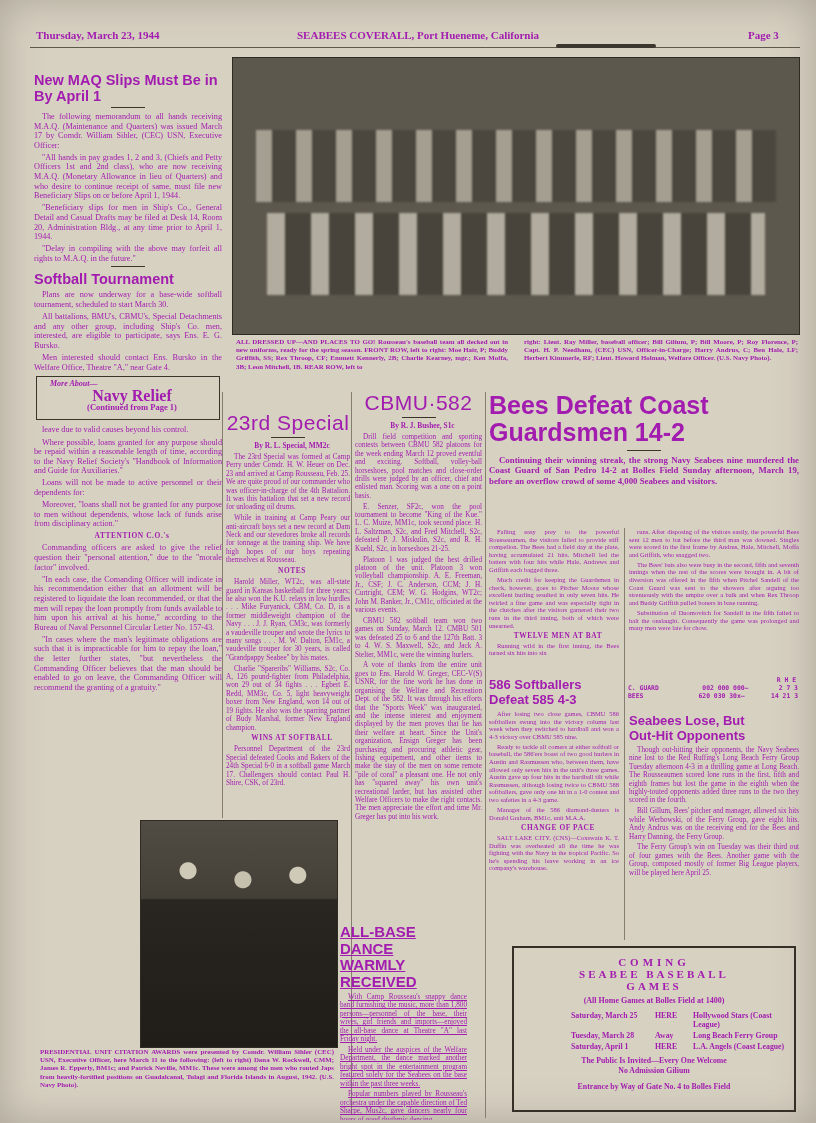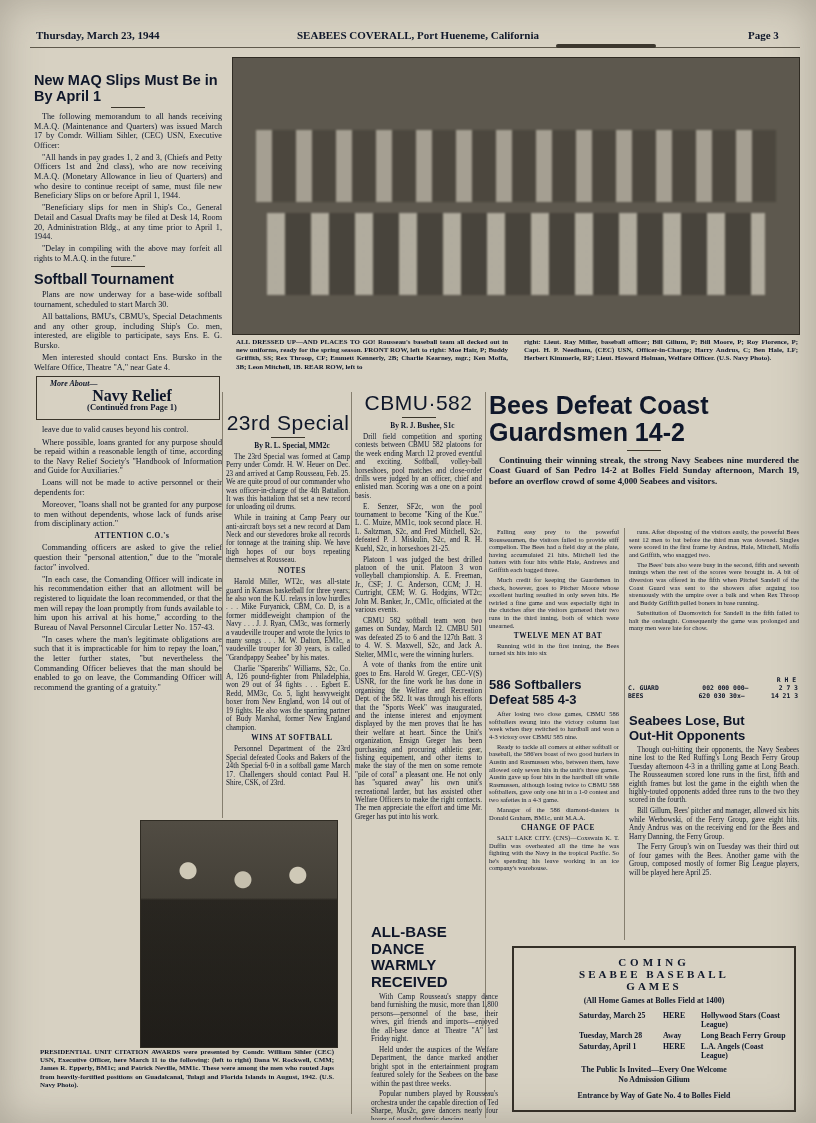--- a/index.html
+++ b/index.html
@@ -1,17 +1,17 @@
 <!DOCTYPE html>
 <html><head>
 <meta charset="utf-8">
 <style>
   html,body{margin:0;padding:0;background:#b9b3a5;}
   .page{position:relative;width:816px;height:1123px;background:#d7d1c2;overflow:hidden;
-        font-family:"Liberation Serif",serif;color:#0f172a;
+        font-family:"Liberation Serif",serif;color:#a21caf;
         box-shadow:inset 0 0 40px rgba(90,84,72,.35);}
   
   .hdr-date{position:absolute;left:36px;top:29px;font-size:11px;font-weight:bold;}
   .hdr-mast{position:absolute;left:228px;top:29px;width:380px;text-align:center;font-size:11px;font-weight:bold;}
   .hdr-page{position:absolute;left:748px;top:29px;font-size:11px;font-weight:bold;}
   .hdr-rule{position:absolute;left:30px;top:47px;width:770px;height:1px;background:#5f594c;}
   .hdr-blot{position:absolute;left:556px;top:44px;width:100px;height:4px;background:#3c372e;border-radius:2px;}
   
   .col{position:absolute;text-align:justify;overflow:hidden;}
   .col p{margin:0 0 2.5px 0;text-indent:8px;}
@@ -64,21 +64,21 @@
   
   .linescore{position:absolute;left:628px;top:676px;width:170px;font-family:"DejaVu Sans Mono",monospace;font-size:6.4px;line-height:8.2px;font-weight:bold;}
   .ls-head{text-align:right;padding-right:2px;}
   .ls-row{display:flex;justify-content:space-between;white-space:nowrap;}
   .ls-team{width:44px;}
   
   .games-box{position:absolute;left:512px;top:946px;width:284px;height:166px;border:2px solid #342f27;padding:6px 8px;box-sizing:border-box;text-align:center;}
   .gb-t1{font-size:11px;font-weight:bold;letter-spacing:4px;margin:2px 0 0 0;}
   .gb-t2{font-size:11px;font-weight:bold;letter-spacing:3px;margin:0;}
   .gb-sub{font-size:8px;font-weight:bold;margin:4px 0 6px 0;}
-  .gb-row{display:flex;font-size:7.8px;font-weight:bold;text-align:left;margin:0 0 2px 13px;padding-left:44px;}
+  .gb-row{display:flex;font-size:7.8px;font-weight:bold;text-align:left;margin:0 0 2px 5px;padding-left:44px;}
   .gb-day{width:84px;}
   .gb-where{width:38px;}
   .gb-opp{flex:1;}
   .gb-note{font-size:7.8px;font-weight:bold;margin:5px 0 0 0;}
   .gb-ent{font-size:7.8px;font-weight:bold;margin:7px 0 0 0;}
 </style>
 </head>
 <body>
 
 <div class="page">
@@ -147,21 +147,21 @@
     <h2 class="hl-big">CBMU·582</h2>
     <div class="divider"></div>
     <p class="byline">By R. J. Bushee, S1c</p>
     <p>Drill field competition and sporting contests between CBMU 582 platoons for the week ending March 12 proved eventful and exciting. Softball, volley-ball horseshoes, pool matches and close-order drills were judged by an officer, chief and enlisted man. Scoring was a one on a point basis.</p>
     <p>E. Senzer, SF2c, won the pool tournament to become "King of the Kue." L. C. Muize, MM1c, took second place. H. L. Saltzman, S2c, and Fred Mitchell, S2c, defeated P. J. Miskulin, S2c, and R. H. Kuehl, S2c, in horseshoes 21-25.</p>
     <p>Platoon 1 was judged the best drilled platoon of the unit. Platoon 3 won volleyball championship. A. E. Freeman, Jr., CSF; J. C. Anderson, CCM; J. H. Curtright, CEM; W. G. Hodgins, WT2c; John M. Banker, Jr., CM1c, officiated at the various events.</p>
     <p>CBMU 582 softball team won two games on Sunday, March 12. CMBU 501 was defeated 25 to 6 and the 127th Batt. 3 to 4. W. S. Maxwell, S2c, and Jack A. Stelter, MM1c, were the winning hurlers.</p>
     <p>A vote of thanks from the entire unit goes to Ens. Harold W. Greger, CEC-V(S) USNR, for the fine work he has done in organising the Welfare and Recreation Dept. of the 582. It was through his efforts that the "Sports Week" was inaugurated, and the intense interest and enjoyment displayed by the men proves that he has their welfare at heart. Since the Unit's organization, Ensign Greger has been purchasing and procuring athletic gear, fishing equipement, and other items to make the stay of the men on some remote "pile of coral" a pleasant one. He not only has "squared away" his own unit's recreational larder, but has assisted other Welfare Officers to make the right contacts. The men appreciate the effort and time Mr. Greger has put into his work.</p>
   </div>
 
-  <div class="col b2" style="left:371px;top:924px;width:127px;height:196px;">
+  <div class="col b2" style="left:340px;top:924px;width:127px;height:196px;text-decoration:underline;">
     <h2 class="hl-dance">
       <span>ALL-BASE DANCE</span><br>
       <span>WARMLY RECEIVED</span>
     </h2>
     <p>With Camp Rousseau's snappy dance band furnishing the music, more than 1,800 persons—personnel of the base, their wives, girl friends and imports—enjoyed the all-base dance at Theatre "A" last Friday night.</p>
     <p>Held under the auspices of the Welfare Department, the dance marked another bright spot in the entertainment program featured solely for the Seabees on the base within the past three weeks.</p>
     <p>Popular numbers played by Rousseau's orchestra under the capable direction of Ted Sharpe, Mus2c, gave dancers nearly four hours of good rhythmic dancing.</p>
 
   </div>
 

